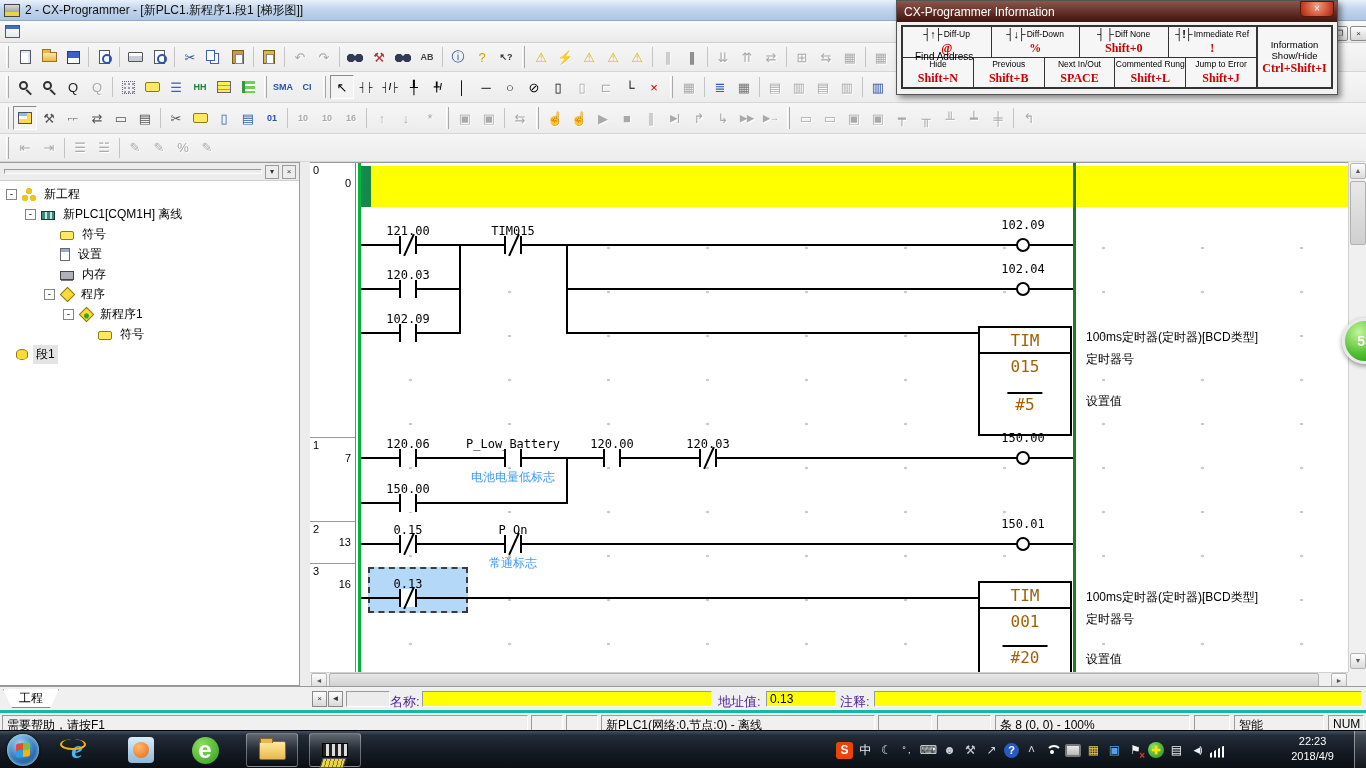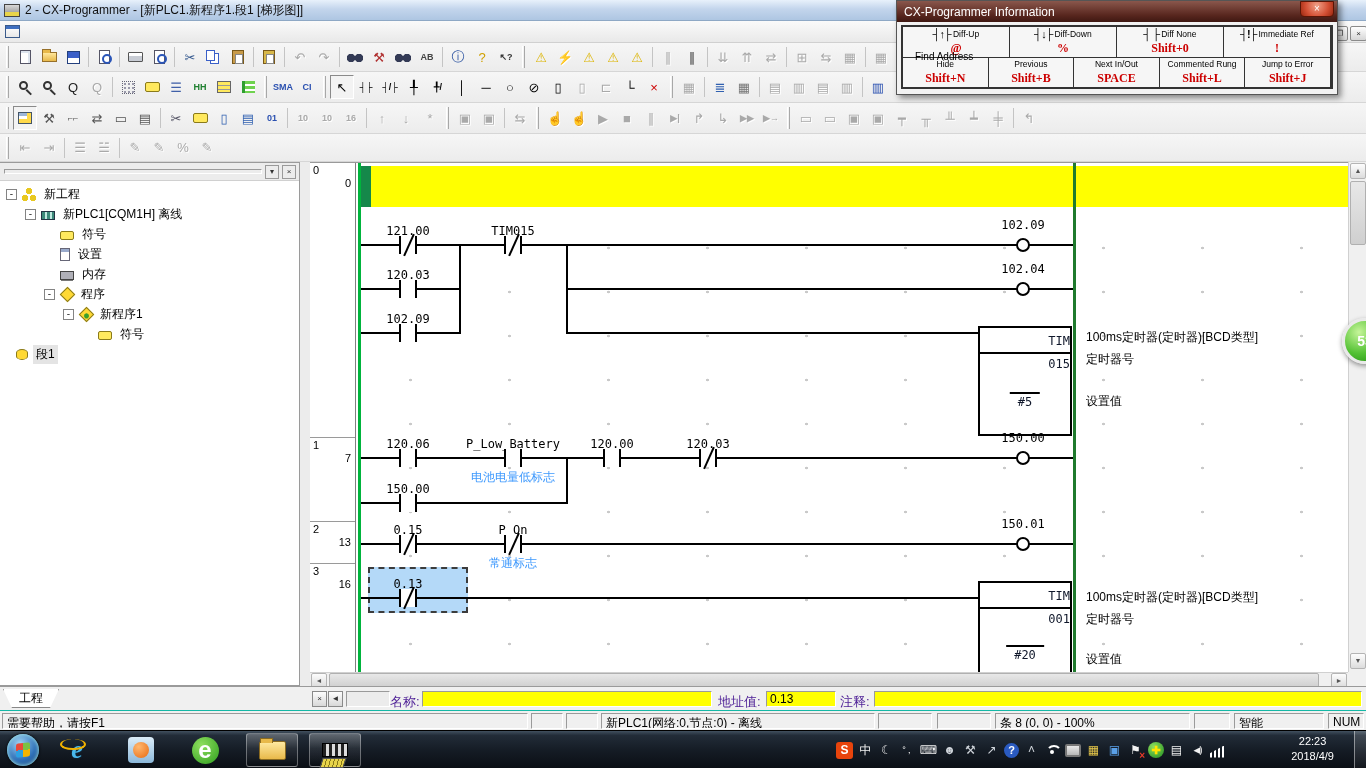--- a/index.html
+++ b/index.html
@@ -78,40 +78,40 @@
 #cmtblock .g{width:10px;background:#15884a}
 #cmtblock .y{flex:1;background:#ffff00;padding:2px 0 0 8px;font-family:"DejaVu Sans Mono",monospace;font-size:12px;color:#000}
 #cmtblock .y div{height:18px;line-height:18px}
 .contact{position:absolute;transform:translateX(-50%);text-align:center}
 .contact .lbl{position:absolute;bottom:16px;left:50%;transform:translateX(-50%);font:12px "DejaVu Sans Mono",monospace;white-space:nowrap;color:#000}
 .contact .bars{position:relative;display:block;width:18px;height:18px;background:#fff;border-left:2px solid #000;border-right:2px solid #000}
 .contact.nc .bars::after{content:"";position:absolute;left:7px;top:-3px;width:2px;height:24px;background:#000;transform:rotate(24deg)}
 .coil{position:absolute;transform:translate(-50%,-50%);text-align:center}
 .coil .ring{display:block;width:14px;height:14px;border:2px solid #000;border-radius:50%;background:#fff}
 .coil .lbl{position:absolute;bottom:20px;left:50%;transform:translateX(-50%);font:12px "DejaVu Sans Mono",monospace;white-space:nowrap;color:#000}
-.timblock{position:absolute;width:94px;border:2px solid #000;background:#fff;text-align:right;font-family:"DejaVu Sans Mono",monospace;font-size:12px;color:#0f172a}
+.timblock{position:absolute;width:94px;border:2px solid #000;background:#fff;text-align:center;font-family:"DejaVu Sans Mono",monospace;font-size:16px;color:#a16207}
 .tim-title{height:26px;line-height:26px;border-bottom:2px solid #000}
 .tim-num{padding-top:3px}
 .tim-val{position:absolute;left:50%;transform:translateX(-50%);border-top:2px solid #000;padding:1px 8px;white-space:nowrap}
 .tim-desc{position:absolute;left:730px;font-size:12px;color:#000;white-space:nowrap}
 .symcmt{position:absolute;transform:translateX(-50%);color:#3e99fd;font-size:12px;white-space:nowrap}
 #selbox{position:absolute;left:12px;top:404px;width:100px;height:46px;background:#b4d9f8;border:2px dashed #3c3c3c}
 
 .sb{position:absolute;background:#f0f0f0}
 .sbtn{position:absolute;width:16px;height:16px;background:linear-gradient(#fdfdfd,#dcdcdc);border:1px solid #b4b4b4;border-radius:2px;font-size:7px;color:#555;text-align:center;line-height:14px}
 .sthumb{position:absolute;background:linear-gradient(#e8e8e8,#cfcfcf);border:1px solid #b0b0b0;border-radius:2px}
 
 #tabstrip{position:absolute;left:0;top:686px;width:310px;height:24px;background:#f0f0f0;border-top:1px solid #9a9a9a}
 #projtab{position:absolute;left:3px;top:2px;width:56px;height:19px;background:#fff;border:1px solid #888;border-top:none;clip-path:polygon(0 0,100% 0,84% 100%,16% 100%);text-align:center;line-height:18px}
 #namebar{position:absolute;left:310px;top:686px;width:1056px;height:24px;background:#f0f0f0;border-top:1px solid #9a9a9a}
 .nb-btn{position:absolute;top:4px;width:15px;height:16px;background:linear-gradient(#fdfdfd,#d8d8d8);border:1px solid #8a8a8a;font-size:8px;text-align:center;line-height:14px;color:#333}
 .nb-sunk{position:absolute;top:4px;height:16px;border:1px solid;border-color:#9a9a9a #fff #fff #9a9a9a;background:#ececec}
 .nb-lbl{position:absolute;top:6px;font-size:13px;color:#4c1d95}
 .nb-field{position:absolute;top:4px;height:16px;background:#ffff00;border:1px solid;border-color:#9a9a9a #fff #fff #9a9a9a;font-size:12px;padding:0 3px;line-height:14px;color:#000}
-#statusbar{position:absolute;left:0;top:710px;width:1366px;height:28px;background:#f0f0f0;border-top:1px solid #14b8a6}
+#statusbar{position:absolute;left:0;top:710px;width:1366px;height:28px;background:#f0f0f0;border-top:3px solid #14b8a6}
 .seg{position:absolute;top:2px;height:16px;border:1px solid;border-color:#9a9a9a #fff #fff #9a9a9a;font-size:12px;padding:1px 4px;white-space:nowrap;overflow:hidden;color:#000}
 
 #taskbar{position:absolute;left:0;top:730px;width:1366px;height:38px;background:linear-gradient(#41505f,#222c38 12%,#141b24 55%,#0b0f15);border-top:1px solid #000}
 #startorb{position:absolute;left:7px;top:3px;width:32px;height:32px;border-radius:50%;background:radial-gradient(circle at 40% 30%,#9fd4f5,#2f70b8 55%,#123a6e);box-shadow:inset 0 0 4px #bfe,0 0 3px #000}
 #startorb::after{content:"";position:absolute;left:9px;top:9px;width:14px;height:14px;border-radius:2px;background:conic-gradient(#7ac143 0 25%,#f5b400 0 50%,#2e9fe0 0 75%,#e8483a 0);transform:skewY(-6deg)}
 .tk-ico{position:absolute;top:5px;width:30px;height:28px;display:flex;align-items:center;justify-content:center}
 .tk-btn{position:absolute;top:2px;height:34px;width:52px;border:1px solid rgba(255,255,255,.35);border-radius:3px;background:linear-gradient(rgba(255,255,255,.28),rgba(255,255,255,.08) 45%,rgba(0,0,0,.1));display:flex;align-items:center;justify-content:center}
 .ie-e{font:italic bold 26px "Liberation Serif",serif;color:#49b8ec;text-shadow:0 0 2px #0a3a5a}
 .ie-e::after{content:"";position:absolute;width:22px;height:9px;border:2px solid #f2b200;border-top:none;border-radius:50%;margin-top:4px;margin-left:-23px}
 .wmp{width:26px;height:26px;border-radius:4px;background:linear-gradient(#dcedf8,#8cb8da);position:relative}
@@ -707,19 +707,24 @@
               <div class="iw-lb">Commented Rung</div>
               <div class="iw-hot">Shift+L</div>
             </div>
             <div class="iw-cell">
               <div class="iw-lb">Jump to Error</div>
               <div class="iw-hot">Shift+J</div>
             </div>
           </div>
         <span class="iw-fa">Find Address</span>
       </div>
+      <div class="iw-infocell">
+        <span>Information</span>
+        <span>Show/Hide</span>
+        <b class="iw-hot">Ctrl+Shift+I</b>
+      </div>
     </div>
   </div>
 </div>
 
 <div id="ball">
     <span>53</span>
   </div>
 
 </body></html>

